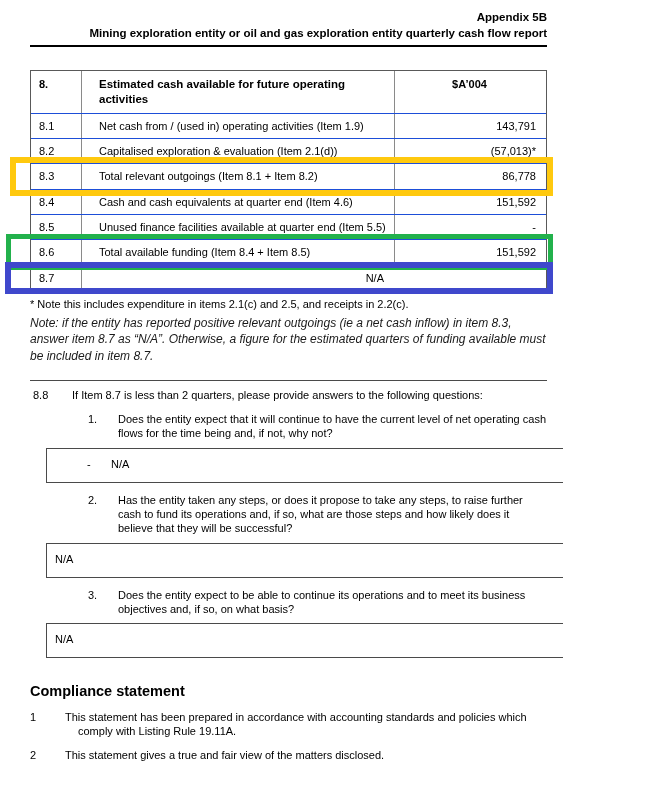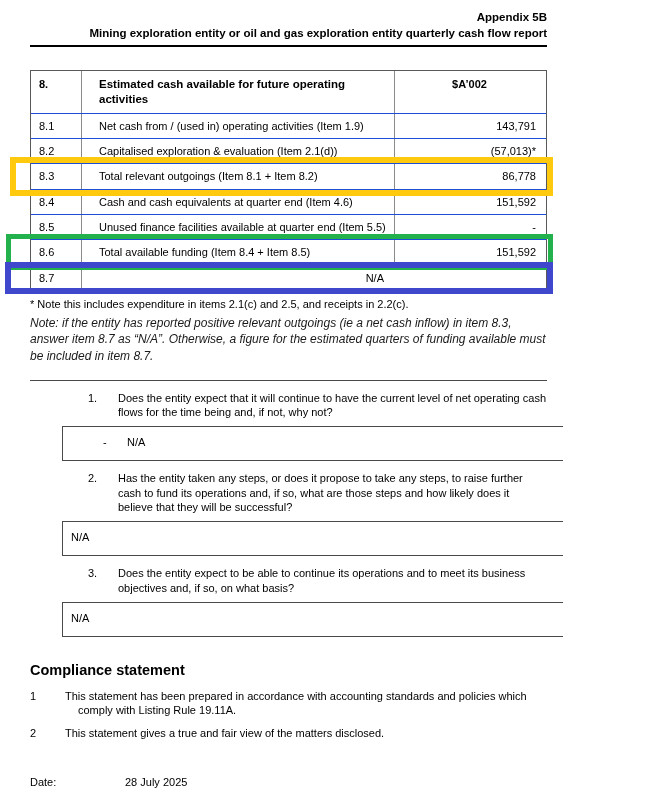--- a/index.html
+++ b/index.html
@@ -43,21 +43,21 @@
 
   .hr2 { border-top:1px solid #4a4a4a; margin-top:16px; }
 
   
   .sec88 { margin-top:7px; }
   .row88 { display:grid; grid-template-columns:42px 1fr; }
   .row88 .secnum { padding-left:3px; }
   .subq { display:grid; grid-template-columns:30px 1fr; padding-left:58px; margin-top:10px; }
   .subtext { max-width:480px; }
   .answer-box {
-    border:1px solid #4a4a4a; margin-left:32px; margin-top:7px;
+    border:1px solid #4a4a4a; margin-left:16px; margin-top:7px;
     width:586px; height:35px; box-sizing:border-box; padding:8px 8px 0 8px;
     background:#fff;
   }
   .answer-box .bullet { display:inline-block; width:24px; margin-left:32px; }
 
   
   .comp-heading { margin-top:24px; font-size:14.5px; font-weight:bold; line-height:19px; }
   .citem { display:grid; grid-template-columns:35px 1fr; margin-top:9px; }
   .citem .ctext { max-width:530px; padding-left:13px; text-indent:-13px; }
 
@@ -72,21 +72,21 @@
   <div class="hdr">
     <div class="hdr-appendix">Appendix 5B</div>
     <div class="hdr-title">Mining exploration entity or oil and gas exploration entity quarterly cash flow report</div>
   </div>
   <div class="hdr-rule"></div>
 
   <div class="cashtable">
     <div class="trow thead">
       <div class="cell num">8.</div>
       <div class="cell label">Estimated cash available for future operating activities</div>
-      <div class="cell value">$A’002</div>
+      <div class="cell value">$A’004</div>
     </div>
 
     <div class="trow">
       <div class="cell num">8.1</div>
       <div class="cell label">Net cash from / (used in) operating activities (Item 1.9)</div>
       <div class="cell value">143,791</div>
     </div>
 
     <div class="trow">
       <div class="cell num">8.2</div>
@@ -126,20 +126,24 @@
       <div class="cell value">N/A</div>
     </div>
   </div>
 
   <div class="note-ast">* Note this includes expenditure in items 2.1(c) and 2.5, and receipts in 2.2(c).</div>
   <div class="note-italic">Note: if the entity has reported positive relevant outgoings (ie a net cash inflow) in item 8.3, answer item 8.7 as “N/A”. Otherwise, a figure for the estimated quarters of funding available must be included in item 8.7.</div>
 
   <div class="hr2"></div>
 
   <div class="sec88">
+    <div class="row88">
+      <div class="secnum">8.8</div>
+      <div class="intro">If Item 8.7 is less than 2 quarters, please provide answers to the following questions:</div>
+    </div>
 
     <div class="subq">
       <div>1.</div>
       <div class="subtext">Does the entity expect that it will continue to have the current level of net operating cash flows for the time being and, if not, why not?</div>
     </div>
     <div class="answer-box">
       <span class="bullet">-</span><span>N/A</span>
     </div>
 
     <div class="subq">

